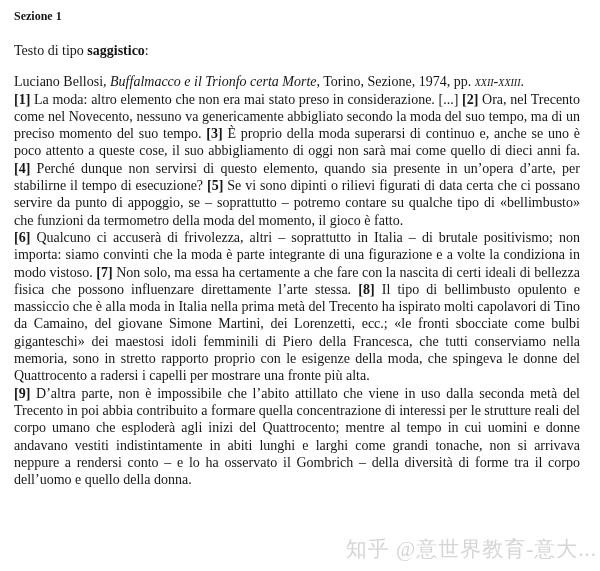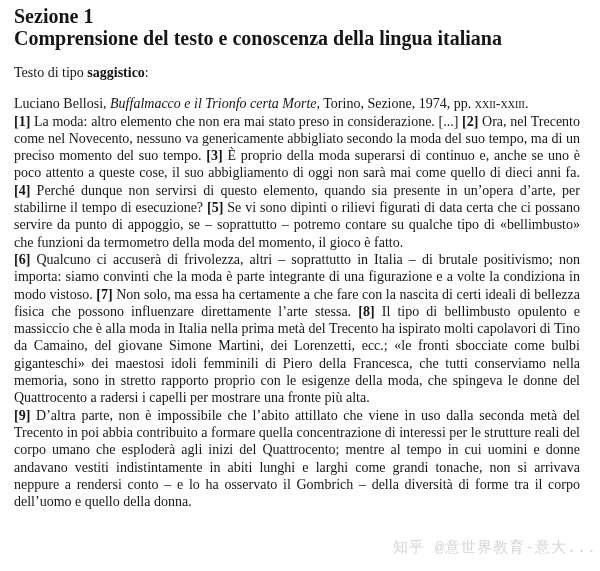--- a/index.html
+++ b/index.html
@@ -12,71 +12,71 @@
     width: 600px;
     height: 571px;
     background: #ffffff;
     overflow: hidden;
     color: #161616;
     font-family: "Liberation Serif", "DejaVu Serif", serif;
     box-sizing: border-box;
     padding: 5px 20px 0 14px;
   }
   .heading {
-    font-size: 20px;
+    font-size: 12px;
     line-height: 22px;
     font-weight: bold;
     margin: 0;
   }
   .intro {
     margin: 15px 0 0 0;
     font-size: 14px;
     line-height: 17.3px;
     font-family: Liberation Serif, serif;
   }
   .citation {
     margin: 14px 0 0 0;
     font-size: 14px;
     line-height: 17.3px;
   }
   .citation .sc {
     font-variant: small-caps;
+    font-style: italic;
   }
   .body-text {
   }
   .body-text p {
     margin: 0;
     font-size: 14px;
     line-height: 17.3px;
     text-align: justify;
   }
   .body-text b {
     font-weight: bold;
   }
   .watermark {
     position: absolute;
     top: 536px;
     right: 3px;
-    font-family: Liberation Mono, monospace;
-    font-size: 15px;
+    font-family: Liberation Serif, serif;
+    font-size: 21px;
     line-height: 26px;
     letter-spacing: 1px;
     white-space: nowrap;
     text-shadow: 0 1px 0 #ffffff;
     pointer-events: none;
   }
 </style>
 </head>
 <body>
 
 <div class="page" style="color: rgb(22, 22, 22); background: rgb(255, 255, 255);">
 
   <header>
     <h1 class="heading">Sezione 1</h1>
-    <h2 class="heading">Comprensione del testo e conoscenza della lingua italiana</h2>
   </header>
 
   <p class="intro"><span>Testo di tipo </span><b>saggistico</b><span>:</span></p>
 
   <p class="citation"><span>Luciano Bellosi, </span><i>Buffalmacco e il Trionfo certa Morte</i><span>, Torino, Sezione, 1974, pp. </span><span class="sc">xxii-xxiii</span><span>.</span></p>
 
   <div class="body-text">
       <p><b>[1]</b> <span>La moda: altro elemento che non era mai stato preso in considerazione. [...] </span><b>[2]</b> <span>Ora, nel Trecento come nel Novecento, nessuno va genericamente abbigliato secondo la moda del suo tempo, ma di un preciso momento del suo tempo. </span><b>[3]</b> <span>È proprio della moda superarsi di continuo e, anche se uno è poco attento a queste cose, il suo abbigliamento di oggi non sarà mai come quello di dieci anni fa. </span><b>[4]</b> <span>Perché dunque non servirsi di questo elemento, quando sia presente in un’opera d’arte, per stabilirne il tempo di esecuzione? </span><b>[5]</b> <span>Se vi sono dipinti o rilievi figurati di data certa che ci possano servire da punto di appoggio, se – soprattutto – potremo contare su qualche tipo di «bellimbusto» che funzioni da termometro della moda del momento, il gioco è fatto.</span></p>
       <p><b>[6]</b> <span>Qualcuno ci accuserà di frivolezza, altri – soprattutto in Italia – di brutale positivismo; non importa: siamo convinti che la moda è parte integrante di una figurazione e a volte la condiziona in modo vistoso. </span><b>[7]</b> <span>Non solo, ma essa ha certamente a che fare con la nascita di certi ideali di bellezza fisica che possono influenzare direttamente l’arte stessa. </span><b>[8]</b> <span>Il tipo di bellimbusto opulento e massiccio che è alla moda in Italia nella prima metà del Trecento ha ispirato molti capolavori di Tino da Camaino, del giovane Simone Martini, dei Lorenzetti, ecc.; «le fronti sbocciate come bulbi giganteschi» dei maestosi idoli femminili di Piero della Francesca, che tutti conserviamo nella memoria, sono in stretto rapporto proprio con le esigenze della moda, che spingeva le donne del Quattrocento a radersi i capelli per mostrare una fronte più alta.</span></p>
       <p><b>[9]</b> <span>D’altra parte, non è impossibile che l’abito attillato che viene in uso dalla seconda metà del Trecento in poi abbia contribuito a formare quella concentrazione di interessi per le strutture reali del corpo umano che esploderà agli inizi del Quattrocento; mentre al tempo in cui uomini e donne andavano vestiti indistintamente in abiti lunghi e larghi come grandi tonache, non si arrivava neppure a rendersi conto – e lo ha osservato il Gombrich – della diversità di forme tra il corpo dell’uomo e quello della donna.</span></p>

